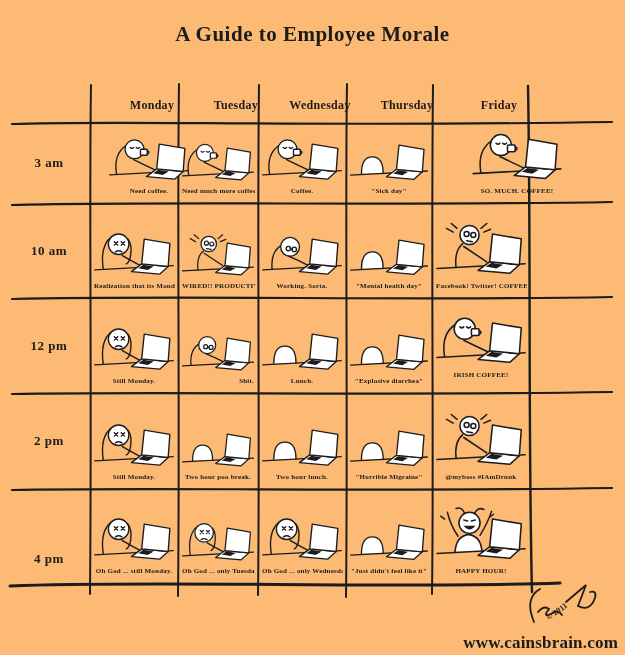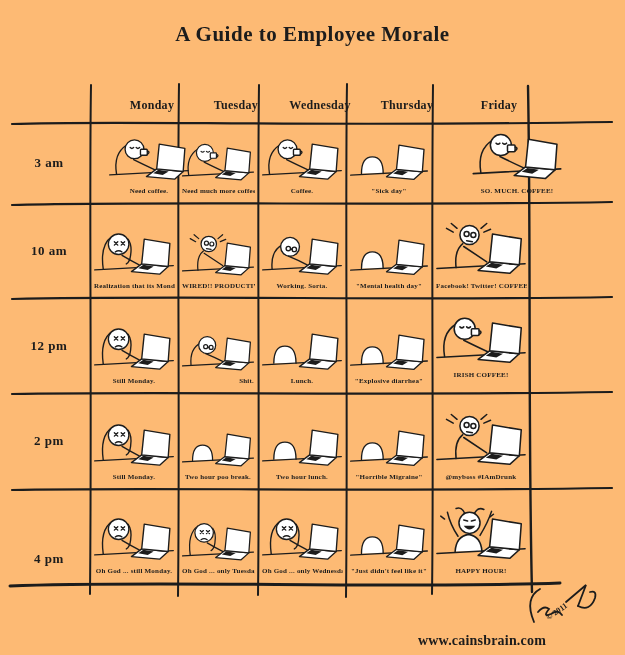--- a/index.html
+++ b/index.html
@@ -30,22 +30,22 @@
   .cell svg{flex:1 1 auto;width:100%;min-height:0;}
   .caption{
     flex:0 0 auto;text-align:center;font-size:7px;font-weight:600;letter-spacing:0.2px;
     padding:1px 1px 3px 1px;white-space:nowrap;overflow:hidden;
   }
   .year-label{
     position:absolute;left:545px;top:607px;font-size:8px;font-weight:bold;
     transform:rotate(-35deg);
   }
   .website{
-    position:absolute;right:7px;top:633px;width:200px;text-align:left;
-    font-size:14px;font-weight:bold;letter-spacing:0.2px;
+    position:absolute;right:7px;top:633px;width:200px;text-align:right;
+    font-size:17px;font-weight:bold;letter-spacing:0.2px;
   }
   #signature{position:absolute;left:520px;top:582px;}
 </style>
 </head>
 <body>
 
 <div id="stage">
 
   <div class="title">A Guide to Employee Morale</div>
 

